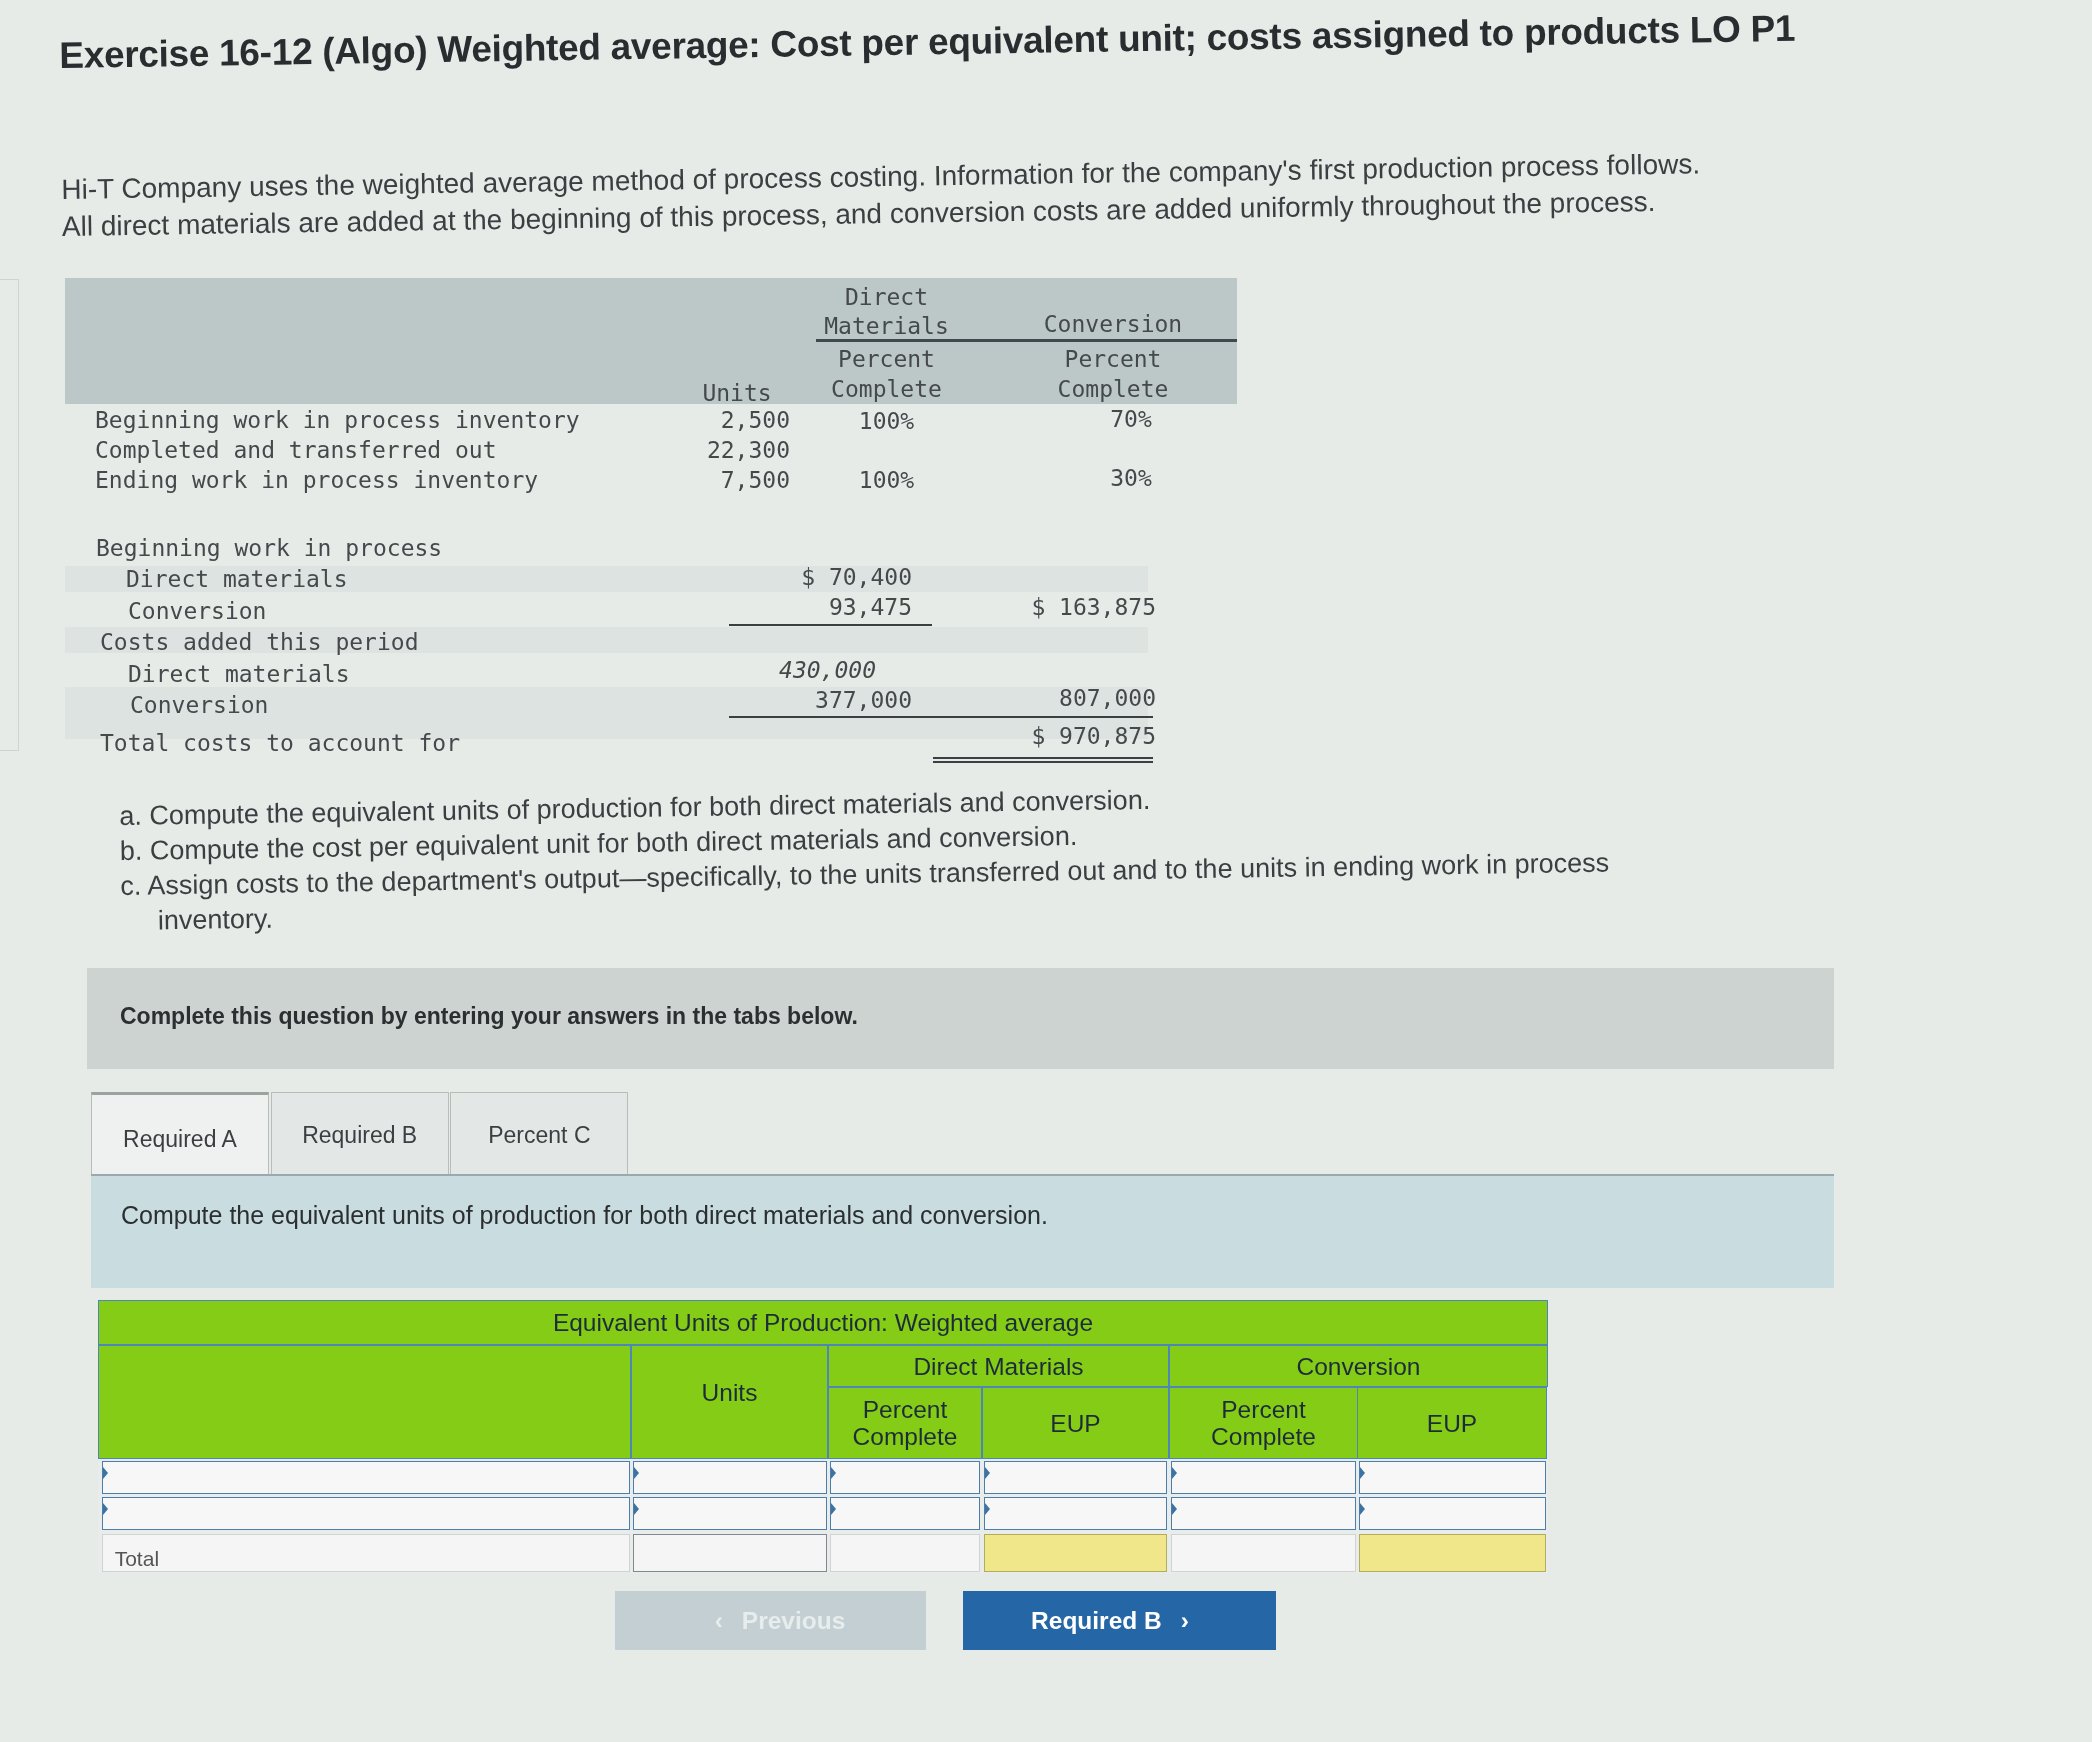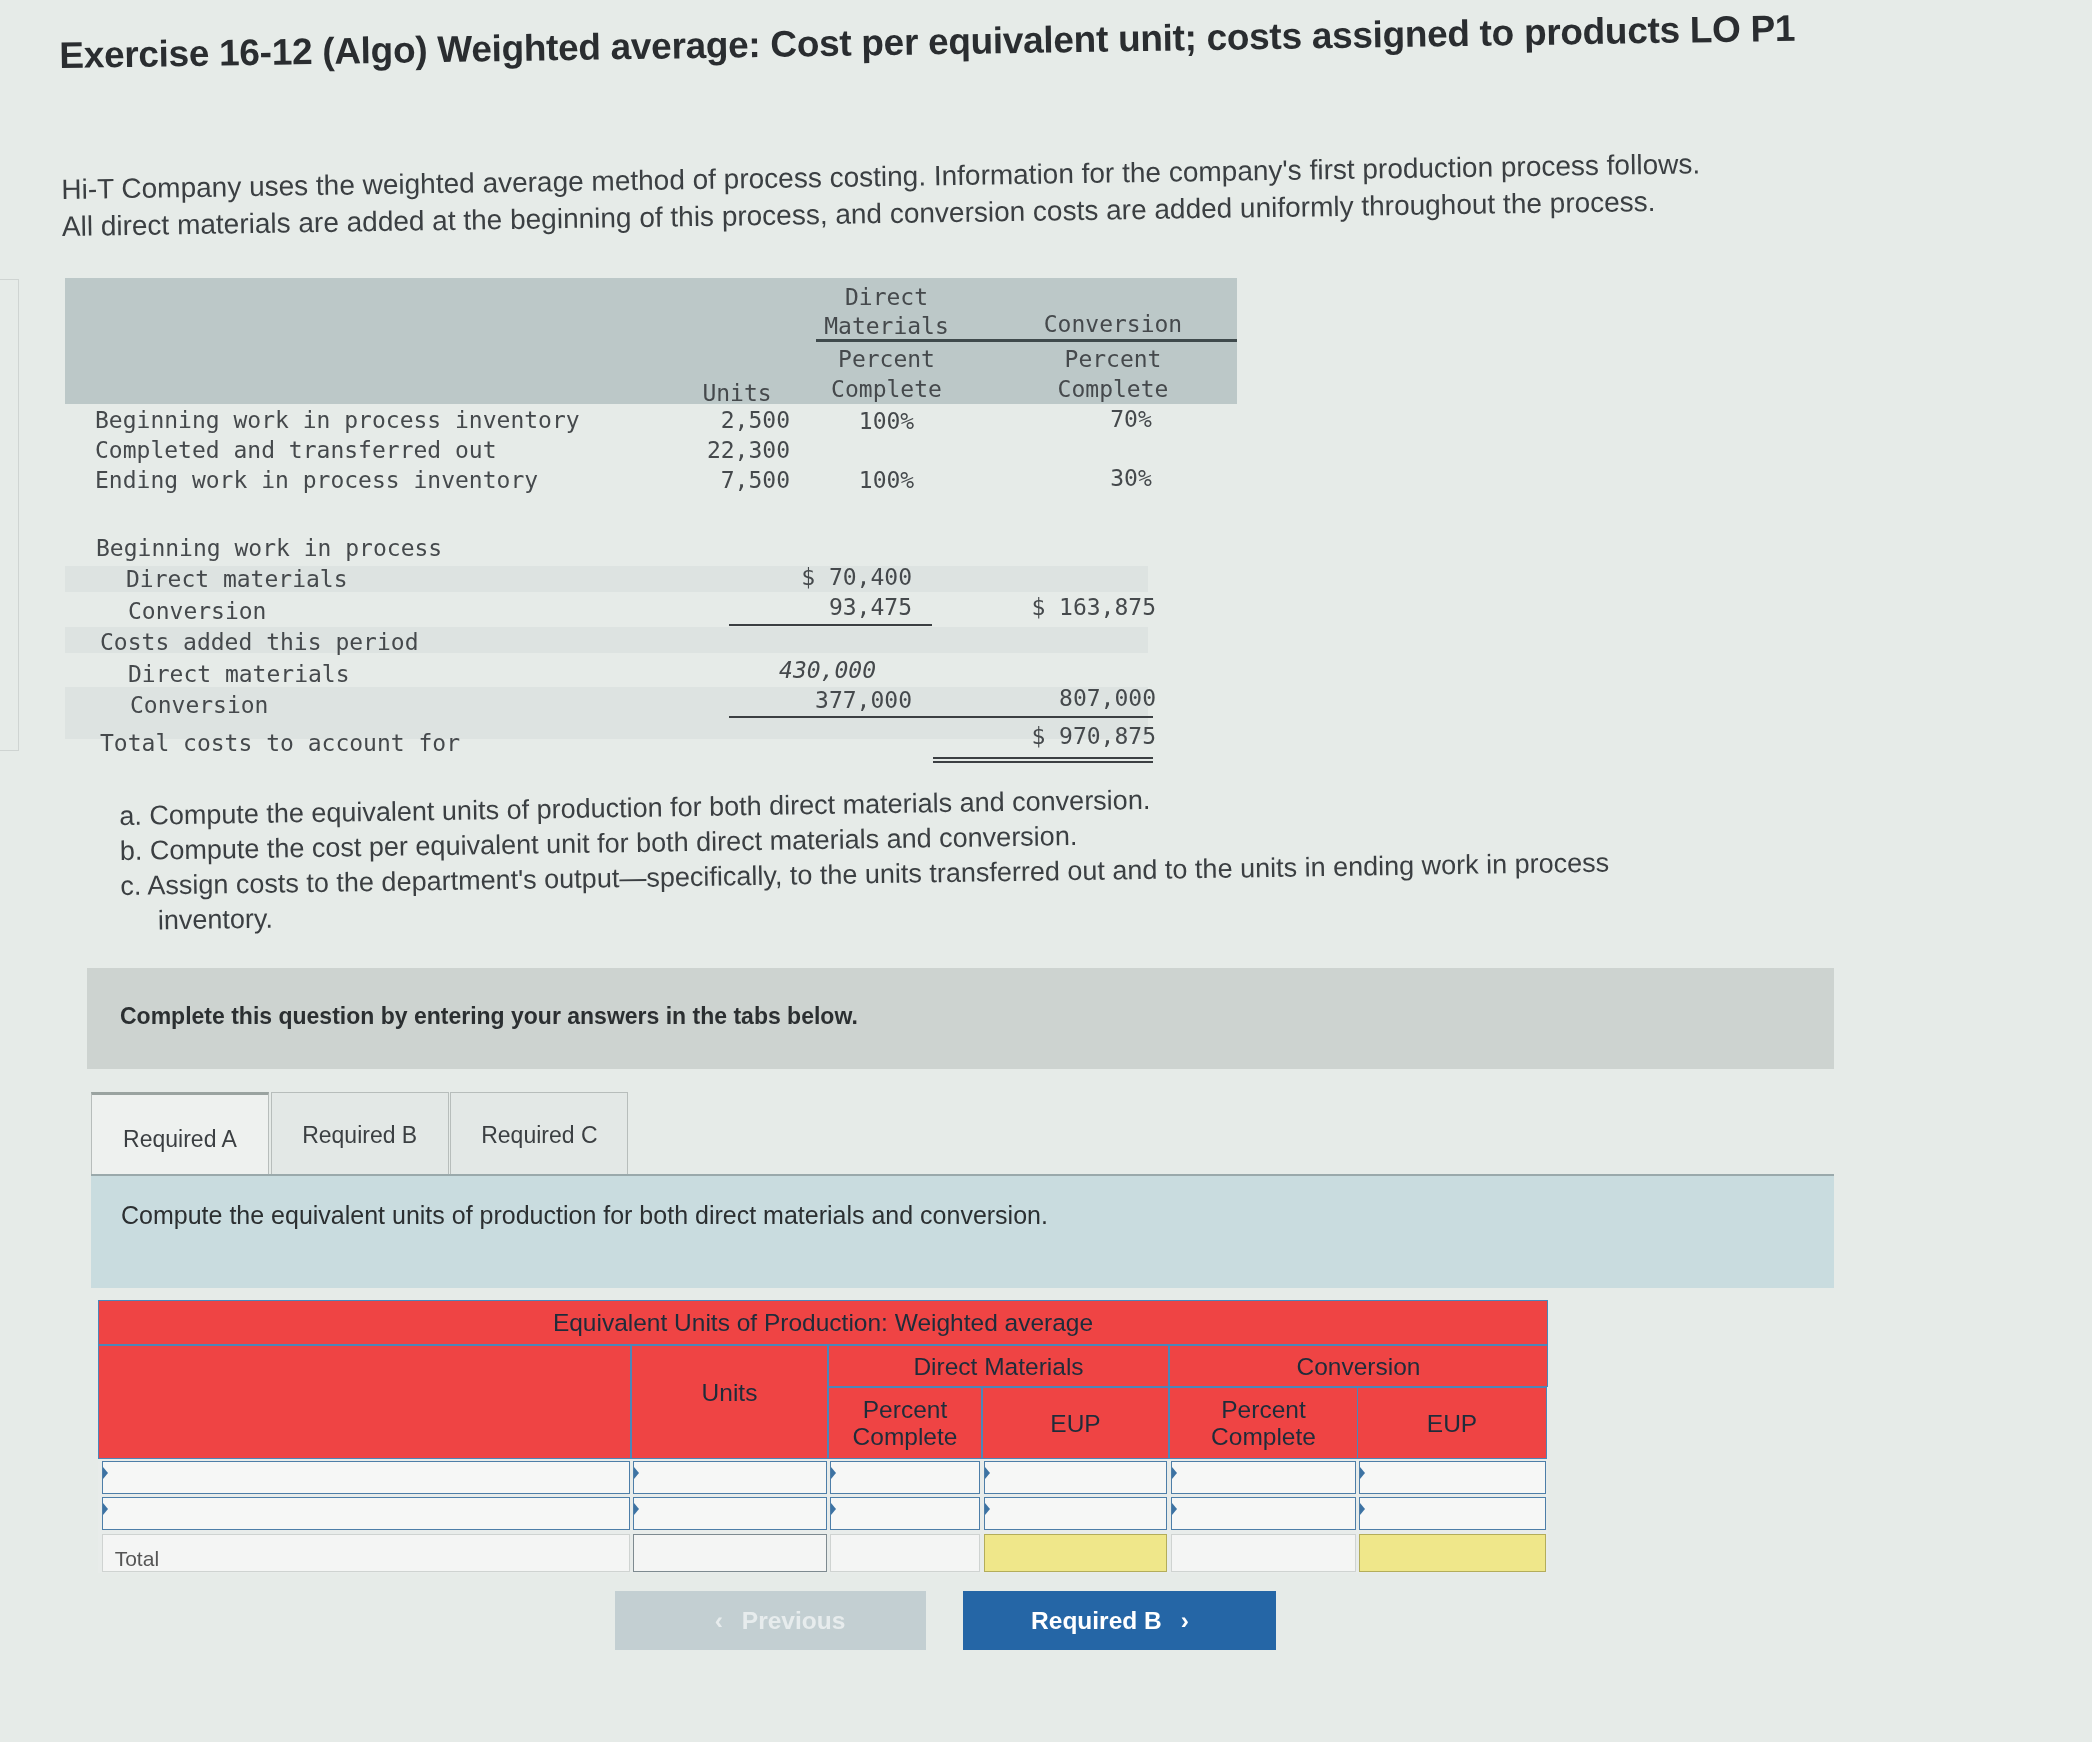--- a/index.html
+++ b/index.html
@@ -37,21 +37,21 @@
 
   .tabs { position: absolute; left: 91px; top: 1092px; height: 87px; display: flex; }
   .tab { width: 178px; height: 86px; border: 1.7px solid #b7bdbb; border-bottom: none; background: #e3e8e6; display: flex; align-items: center; justify-content: center; font-size: 23px; color: #3b3f42; margin-right: 1.7px; }
   .tab.active { background: #eef1ef; border-top: 3.5px solid #9aa3a0; height: 91px; }
 
   .tab-panel { position: absolute; left: 91px; top: 1174px; width: 1743px; height: 114px; background: #c9dcdf; border-top: 2.6px solid #9aa9ab; }
   .tab-panel-text { position: absolute; left: 30px; top: 24.5px; font-size: 25px; color: #2b2f31; }
 
   
   .eup { position: absolute; left: 98px; top: 1300px; width: 1450px; height: 273px; background: #e8ecea; }
-  .eup .hdr { position: absolute; background: #ef4444; border: 1.7px solid #4d86b8; color: #1e2c3a; font-size: 24.5px; display: flex; align-items: center; justify-content: center; text-align: center; line-height: 27px; }
+  .eup .hdr { position: absolute; background: #84cc16; border: 1.7px solid #4d86b8; color: #1e2c3a; font-size: 24.5px; display: flex; align-items: center; justify-content: center; text-align: center; line-height: 27px; }
   .eup .inp { position: absolute; background: #f6f7f6; border: 1.7px solid #4d7ea8; text-decoration: underline; }
   .eup .inp.yellow { background: #efe78a; border-color: #b3ad5b; }
   .eup .inp.plain { background: #f4f5f4; border-color: #cfd3d1; }
   .eup .caret { position: absolute; left: 0; top: 5.2px; width: 0; height: 0; border-top: 6.1px solid transparent; border-bottom: 6.1px solid transparent; border-left: 5.2px solid #3d73a3; }
   .eup .total-label { position: absolute; left: 12.2px; top: 12.2px; font-size: 21px; color: #555; }
 
   .btn { position: absolute; height: 59px; display: flex; align-items: center; justify-content: center; font-size: 24.5px; font-weight: bold; }
   .btn-prev { left: 615px; top: 1591px; width: 311px; background: #c3cfd2; color: #e7eced; }
   .btn-next { left: 963px; top: 1591px; width: 313px; background: #2566a6; color: #ffffff; }
   .chev { margin: 0 19px; font-weight: bold; }
@@ -129,21 +129,21 @@
   <div class="indent">inventory.</div>
 </div>
 
 <div class="banner">
   <div class="banner-text">Complete this question by entering your answers in the tabs below.</div>
 </div>
 
 <div class="tabs">
   <div class="tab active">Required A</div>
   <div class="tab">Required B</div>
-  <div class="tab">Required C</div>
+  <div class="tab">Percent C</div>
 </div>
 
 <div class="tab-panel">
   <div class="tab-panel-text">Compute the equivalent units of production for both direct materials and conversion.</div>
 </div>
 
 <div class="eup">
   <div class="hdr" style="left:0; top:0; width:1450px; height:45px;">Equivalent Units of Production: Weighted average</div>
   <div class="hdr" style="left:0; top:45px; width:533px; height:114px;"></div>
   <div class="hdr" style="left:533px; top:45px; width:197px; height:114px; align-items:flex-start; padding-top:33px;">Units</div>

